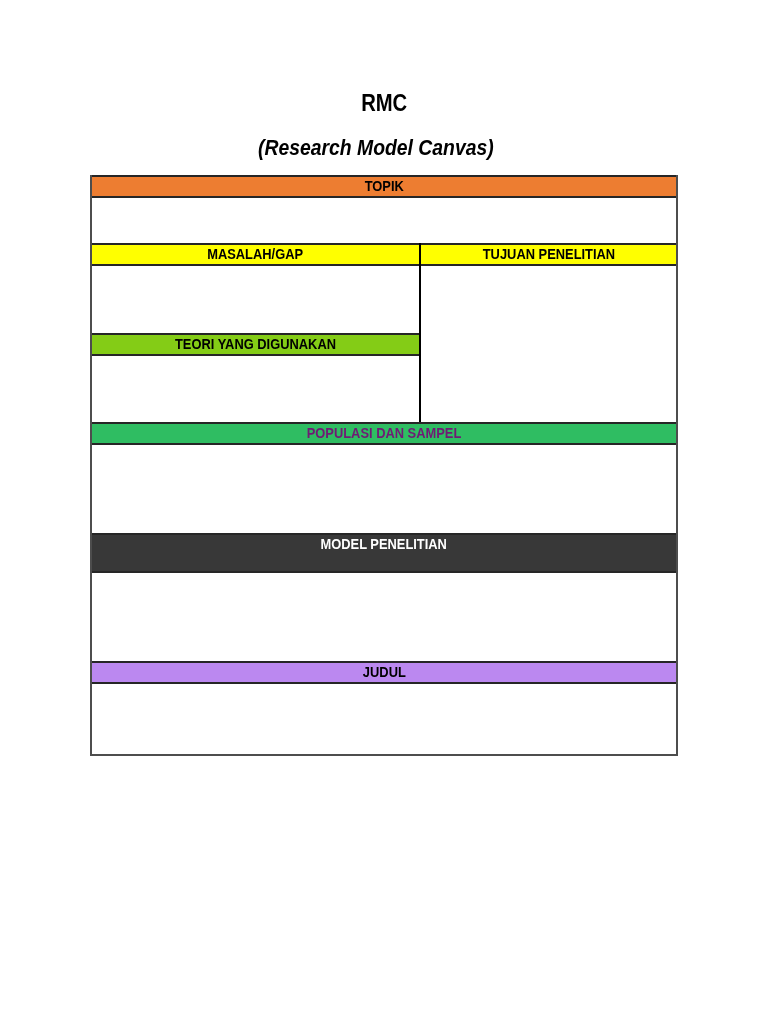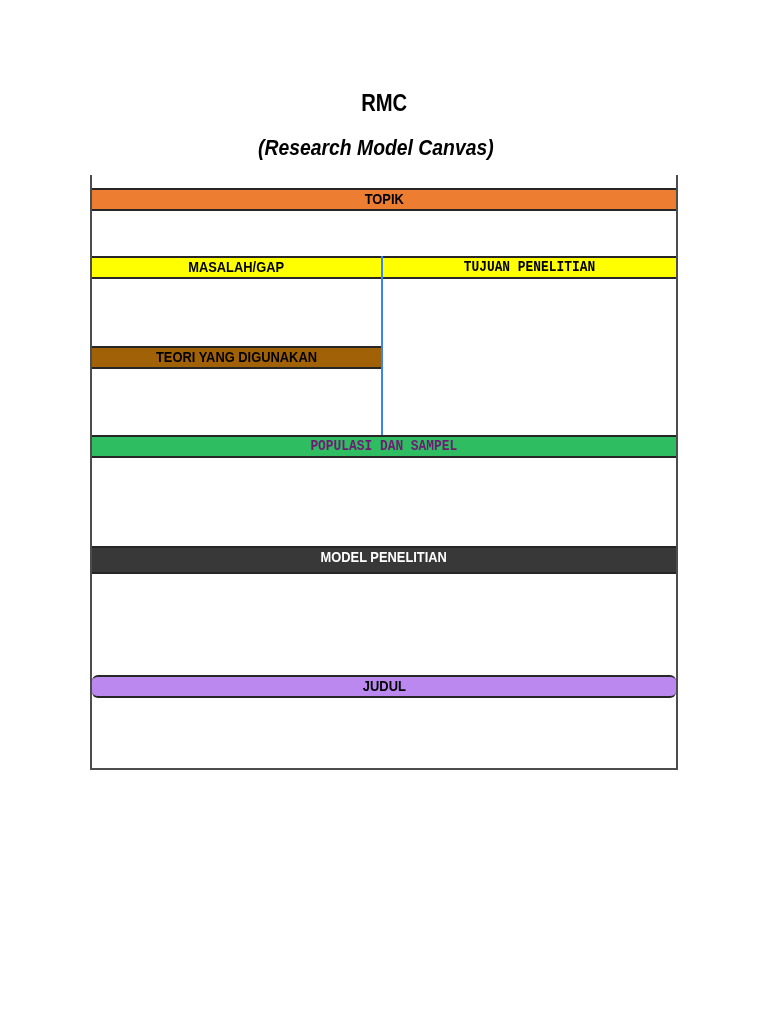--- a/index.html
+++ b/index.html
@@ -62,38 +62,38 @@
     font-weight: 700;
     line-height: 19px;
     overflow: hidden;
   }
   .hdr .squeeze {
     display: inline-block;
     transform: scaleX(0.92);
     transform-origin: center;
     white-space: nowrap;
   }
-  .hdr-full   { height: 23px; margin-top: 13px; }
-  .hdr-model  { height: 28px; }
+  .hdr-full   { height: 23px; }
+  .hdr-model  { height: 40px; }
 
   .body-cell { box-sizing: border-box; background: #ffffff; }
   .body-topik   { height: 45px; }
   .body-row2    { height: 67px; }
   .body-row3    { height: 66px; }
   .body-row4    { height: 88px; }
   .body-model   { height: 88px; }
   .body-judul   { height: 70px; }
 
   .split { display: flex; }
   .split .col-left {
-    width: 291px;
+    width: 329px;
     box-sizing: border-box;
-    border-right: 2px solid #3b82f6;
+    border-right: 2px solid #000000;
   }
-  .split .col-right { flex: 1; font-family: Liberation Mono, monospace; }
+  .split .col-right { flex: 1; }
   .split .hdr { height: 23px; }
 </style>
 </head>
 <body>
 
 <div class="page">
 
   <div class="doc-title">
     <span class="squeeze">RMC</span>
   </div>
@@ -119,40 +119,40 @@
       <div class="col-right">
         <div class="hdr" style="background-color: rgb(255, 255, 0); color: rgb(0, 0, 0);">
           <span class="squeeze">TUJUAN PENELITIAN</span>
         </div>
         <div class="body-cell body-row2"></div>
       </div>
     </div>
 
     <div class="split">
       <div class="col-left">
-        <div class="hdr" style="background-color: #a16207; color: rgb(0, 0, 0);">
+        <div class="hdr" style="background-color: #84cc16; color: rgb(0, 0, 0);">
           <span class="squeeze">TEORI YANG DIGUNAKAN</span>
         </div>
         <div class="body-cell body-row3"></div>
       </div>
     </div>
 
     <div class="split">
       <div class="col-right">
         <div class="hdr" style="background-color: rgb(47, 189, 98); color: #701a75;">
           <span class="squeeze">POPULASI DAN SAMPEL</span>
         </div>
         <div class="body-cell body-row4"></div>
       </div>
     </div>
 
     <div class="hdr hdr-model" style="background-color: rgb(56, 56, 56); color: rgb(255, 255, 255);">
       <span class="squeeze">MODEL PENELITIAN</span>
     </div>
     <div class="body-cell body-model"></div>
 
-    <div class="hdr hdr-full" style="background-color: rgb(187, 136, 240); color: rgb(0, 0, 0); border-radius: 6px;">
+    <div class="hdr hdr-full" style="background-color: rgb(187, 136, 240); color: rgb(0, 0, 0);">
       <span class="squeeze">JUDUL</span>
     </div>
     <div class="body-cell body-judul"></div>
 
   </div>
 </div>
 
 </body></html>

